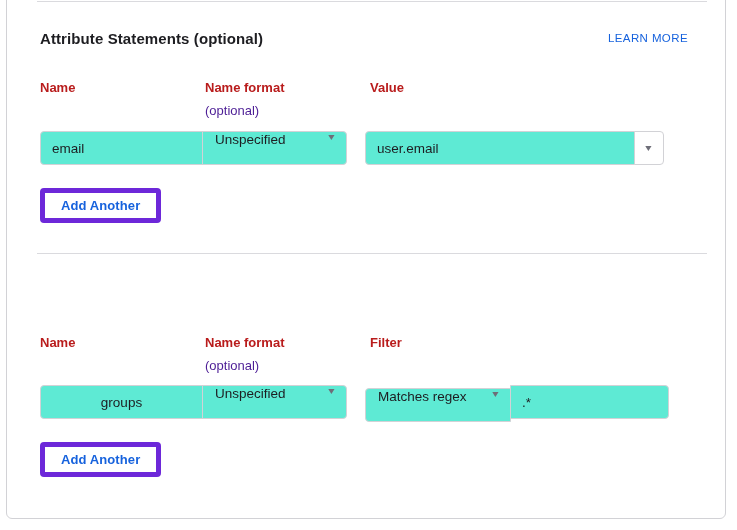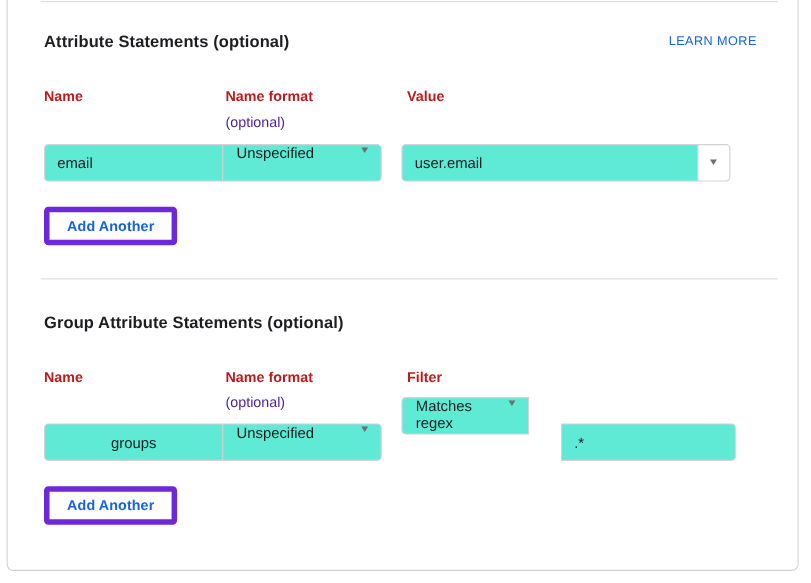--- a/index.html
+++ b/index.html
@@ -66,21 +66,21 @@
   #s1-input-value{left:358px;top:142px;width:270px;}
   #s1-value-caret-btn{
     left:627px;top:142px;width:30px;height:34px;
     border:1px solid #d2d2d6;background:#fff;border-radius:0 4px 4px 0;
     display:flex;align-items:center;justify-content:center;cursor:pointer;padding:0;
   }
 
   
   #s2-input-name{left:33px;top:396px;width:163px;text-align:center;}
   #s2-select-format{left:195px;top:396px;width:145px;}
-  #s2-select-filter{left:358px;top:372px;width:116px;}
+  #s2-select-filter{left:358px;top:399px;width:146px;}
   #s2-input-filter{left:503px;top:396px;width:159px;}
 
   .add-btn{
     height:35px;display:inline-flex;align-items:center;
     padding:0 16px;background:#fff;
     border:5px solid #6d28d9;border-radius:4px;
     color:#1662dd;font-size:13px;font-weight:bold;
     font-family:"Liberation Sans", sans-serif;cursor:pointer;letter-spacing:.1px;
   }
   #s1-add-btn{left:33px;top:199px;}
@@ -112,21 +112,20 @@
   <input id="s1-input-value" class="abs field join-left" type="text" value="user.email" style="">
 
   <button id="s1-value-caret-btn" class="abs">
     <span class="caret">▾</span>
   </button>
 
   <button id="s1-add-btn" class="abs add-btn">Add Another</button>
 
   <div id="divider-mid" class="abs divider"></div>
 
-  <div id="sec2-title" class="abs section-title">Group Attribute Statements (optional)</div>
 
   <div id="s2-label-name" class="abs col-label">Name</div>
   <div id="s2-label-format" class="abs col-label">Name format</div>
   <div id="s2-note" class="abs col-note">(optional)</div>
   <div id="s2-label-filter" class="abs col-label">Filter</div>
 
   <input id="s2-input-name" class="abs field join-left" type="text" value="groups" style="">
 
   <div id="s2-select-format" class="abs field combo join-right">
     <span>Unspecified</span>

